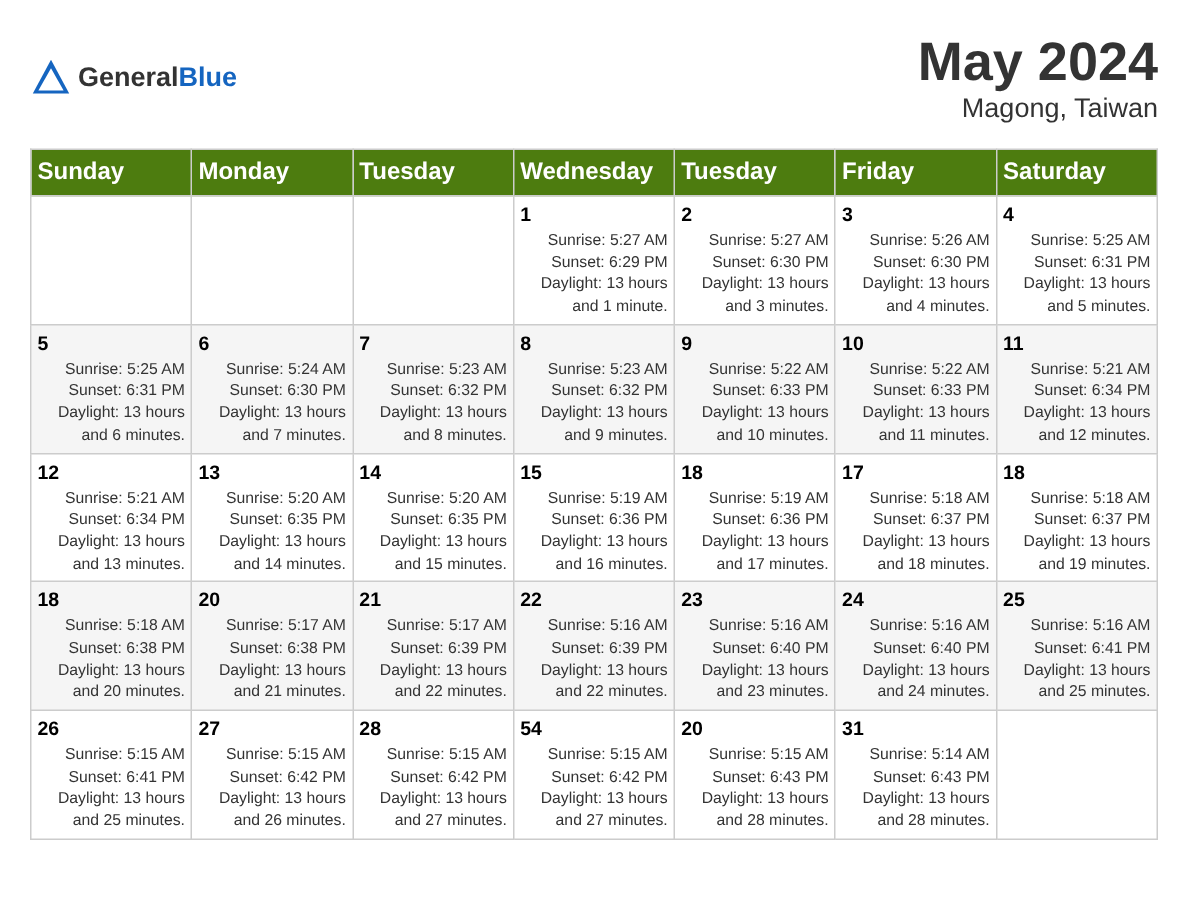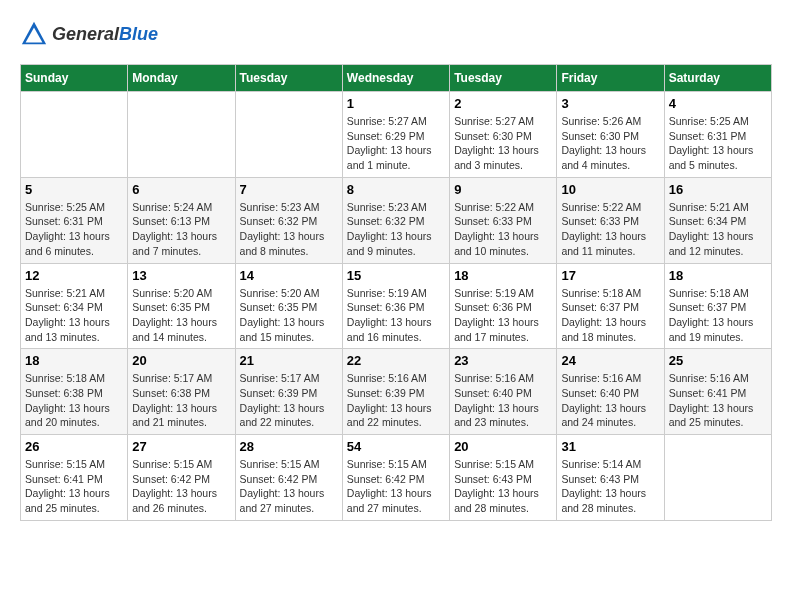--- a/index.html
+++ b/index.html
@@ -8,21 +8,20 @@
       background: #fff;
       width: 792px;
       min-height: 612px;
       padding: 20px;
     }
     .header {
       display: flex;
       justify-content: space-between;
       align-items: center;
       margin-bottom: 16px;
-      font-style: italic;
     }
     .logo {
       display: flex;
       align-items: center;
       gap: 4px;
     }
     .logo-text-general {
       font-size: 18px;
       font-weight: bold;
       color: #333;
@@ -47,25 +46,25 @@
     .title-location {
       font-size: 18px;
       color: #333;
     }
     table {
       width: 100%;
       border-collapse: collapse;
       font-size: 11px;
     }
     thead tr th {
-      background-color: #15803d;
+      background-color: #4d7c0f;
       color: #fff;
       padding: 6px 4px;
       text-align: left;
-      font-size: 12px;
+      font-size: 16px;
       border: 1px solid #ccc;
     }
     tbody tr td {
       border: 1px solid #ccc;
       vertical-align: top;
       padding: 4px;
       width: calc(100% / 7);
       height: 80px;
       background: #fff;
     }
@@ -75,38 +74,43 @@
     .day-number {
       font-weight: bold;
       font-size: 13px;
       margin-bottom: 3px;
       display: block;
     }
     .day-info {
       color: #333;
       line-height: 1.4;
       font-size: 10.5px;
+      text-align: right;
     }
     .empty-cell {
       background: #fff !important;
     }
   </style>
 </head>
 <body>
 
 <div class="header">
   <div class="logo">
     <svg class="logo-icon" viewBox="0 0 30 30" xmlns="http://www.w3.org/2000/svg">
       <polygon points="15,2 28,26 2,26" fill="#1565C0"></polygon>
       <polygon points="15,8 24,24 6,24" fill="#fff"></polygon>
     </svg>
     <div>
       <span class="logo-text-general">General</span><span class="logo-text-blue">Blue</span>
     </div>
   </div>
+  <div class="title-block">
+    <div class="title-month">May 2024</div>
+    <div class="title-location">Magong, Taiwan</div>
+  </div>
 </div>
 
 <table>
   <thead>
     <tr>
     <th>Sunday</th>
         <th>Monday</th>
         <th>Tuesday</th>
         <th>Wednesday</th>
         <th>Tuesday</th>
@@ -152,21 +156,21 @@
         <td>
           <span class="day-number">5</span>
           <div class="day-info" style="white-space: pre-line;">Sunrise: 5:25 AM
 Sunset: 6:31 PM
 Daylight: 13 hours
 and 6 minutes.</div>
         </td>
         <td>
           <span class="day-number">6</span>
           <div class="day-info" style="white-space: pre-line;">Sunrise: 5:24 AM
-Sunset: 6:13 PM
+Sunset: 6:30 PM
 Daylight: 13 hours
 and 7 minutes.</div>
         </td>
         <td>
           <span class="day-number">7</span>
           <div class="day-info" style="white-space: pre-line;">Sunrise: 5:23 AM
 Sunset: 6:32 PM
 Daylight: 13 hours
 and 8 minutes.</div>
         </td>
@@ -185,21 +189,21 @@
 and 10 minutes.</div>
         </td>
         <td>
           <span class="day-number">10</span>
           <div class="day-info" style="white-space: pre-line;">Sunrise: 5:22 AM
 Sunset: 6:33 PM
 Daylight: 13 hours
 and 11 minutes.</div>
         </td>
         <td>
-          <span class="day-number">16</span>
+          <span class="day-number">11</span>
           <div class="day-info" style="white-space: pre-line;">Sunrise: 5:21 AM
 Sunset: 6:34 PM
 Daylight: 13 hours
 and 12 minutes.</div>
         </td>
       </tr>
       <tr>
         <td>
           <span class="day-number">12</span>
           <div class="day-info" style="white-space: pre-line;">Sunrise: 5:21 AM

